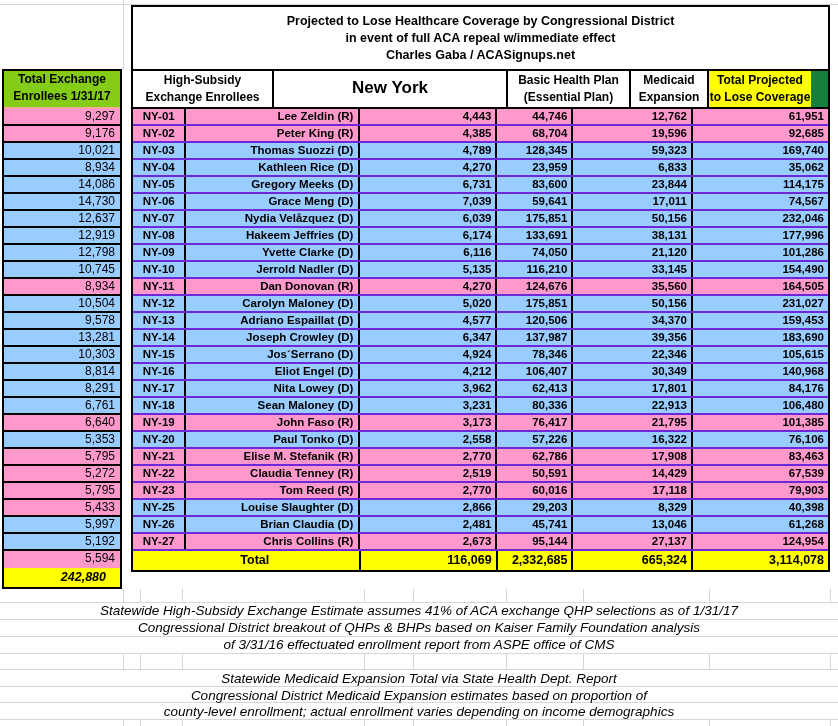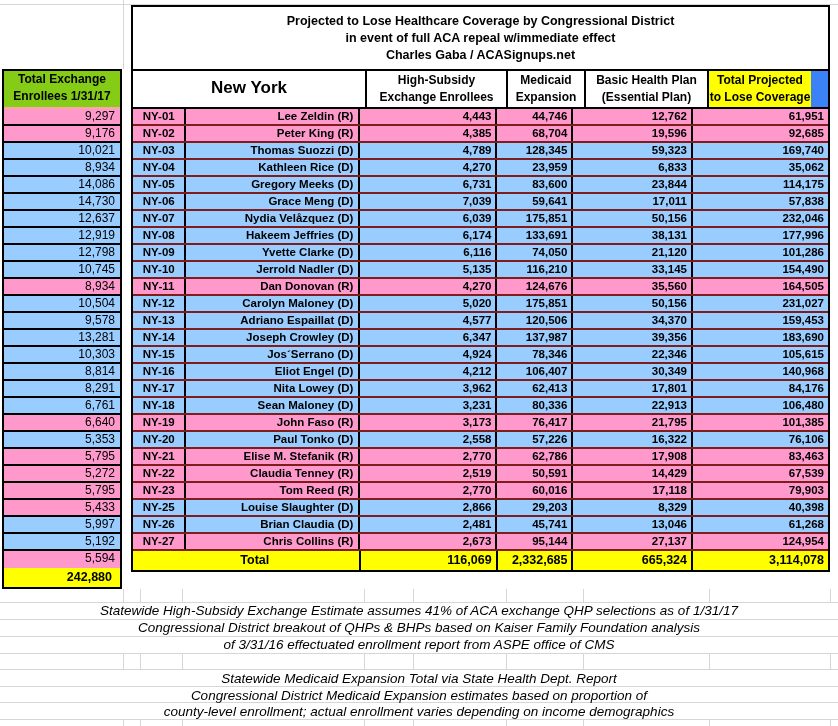--- a/index.html
+++ b/index.html
@@ -26,46 +26,46 @@
     padding-top:0;background:#84cc16;
   }
   .lcell{
     height:17px;border-bottom:2px solid #000;
     font-size:12px;line-height:15px;text-align:right;padding-right:5px;
     background:#fff;
   }
   .lcell:last-child{border-bottom:none;}
   .left-total{
     height:19px;font-weight:bold;font-size:12.5px;line-height:19px;
-    text-align:right;padding-right:8px;background:var(--yellow);
+    text-align:right;padding-right:14px;background:var(--yellow);font-style:italic;
   }
 
   
   .main-table{
     position:absolute;left:131px;top:5px;width:699px;
-    border:2px solid #000;background:#3b82f6;z-index:2;
+    border:2px solid #000;background:#15803d;z-index:2;
   }
   .title-block{
     height:64px;border-bottom:2px solid #000;
     text-align:center;font-weight:bold;font-size:12.5px;line-height:17px;
     padding-top:6px;background:#fff;
   }
   .header-row{display:flex;height:38px;border-bottom:2px solid #000;}
   .hcell{
     border-right:2px solid #000;font-weight:bold;text-align:center;
     font-size:12px;line-height:17px;padding-top:1px;background:#fff;
   }
   .hcell:last-child{border-right:none;}
   .h-state{width:234px;font-size:17px;line-height:34px;padding-top:0;}
   .h-sub{width:141px;}
   .h-med{width:78px;}
   .h-bhp{width:123px;}
   .h-tot{width:102px;background:var(--yellow);}
 
-  .trow{display:flex;height:17px;border-bottom:2px solid #7f1d1d;}
+  .trow{display:flex;height:17px;border-bottom:2px solid #6d28d9;}
   .cell{
     border-right:2px solid #000;font-size:11.5px;line-height:15px;
     font-weight:bold;white-space:nowrap;overflow:hidden;
   }
   .cell:last-child{border-right:none;}
   .c-dist{width:55px;text-align:center;}
   .c-name{width:179px;text-align:right;padding-right:5px;}
   .c-sub{width:141px;}
   .c-med{width:78px;}
   .c-bhp{width:123px;}
@@ -167,32 +167,32 @@
   <div class="left-total">242,880</div>
 </div>
 
 <div class="main-table">
   <div class="title-block">
     <div>Projected to Lose Healthcare Coverage by Congressional District</div>
     <div>in event of full ACA repeal w/immediate effect</div>
     <div>Charles Gaba / ACASignups.net</div>
   </div>
   <div class="header-row">
-    <div class="hcell h-state">New York</div>
     <div class="hcell h-sub">
       <div>High-Subsidy</div>
       <div>Exchange Enrollees</div>
     </div>
+    <div class="hcell h-state">New York</div>
+    <div class="hcell h-bhp">
+      <div>Basic Health Plan</div>
+      <div>(Essential Plan)</div>
+    </div>
     <div class="hcell h-med">
       <div>Medicaid</div>
       <div>Expansion</div>
-    </div>
-    <div class="hcell h-bhp">
-      <div>Basic Health Plan</div>
-      <div>(Essential Plan)</div>
     </div>
     <div class="hcell h-tot">
       <div>Total Projected</div>
       <div>to Lose Coverage</div>
     </div>
   </div>
   <div>
       <div class="trow rep">
     <div class="cell c-dist">NY-01</div>
     <div class="cell c-name">Lee Zeldin (R)</div>
@@ -232,21 +232,21 @@
     <div class="cell c-med num">83,600</div>
     <div class="cell c-bhp num">23,844</div>
     <div class="cell c-tot num">114,175</div>
   </div>
       <div class="trow dem">
     <div class="cell c-dist">NY-06</div>
     <div class="cell c-name">Grace Meng (D)</div>
     <div class="cell c-sub num">7,039</div>
     <div class="cell c-med num">59,641</div>
     <div class="cell c-bhp num">17,011</div>
-    <div class="cell c-tot num">57,838</div>
+    <div class="cell c-tot num">74,567</div>
   </div>
       <div class="trow dem">
     <div class="cell c-dist">NY-07</div>
     <div class="cell c-name">Nydia Velåzquez (D)</div>
     <div class="cell c-sub num">6,039</div>
     <div class="cell c-med num">175,851</div>
     <div class="cell c-bhp num">50,156</div>
     <div class="cell c-tot num">232,046</div>
   </div>
       <div class="trow dem">

